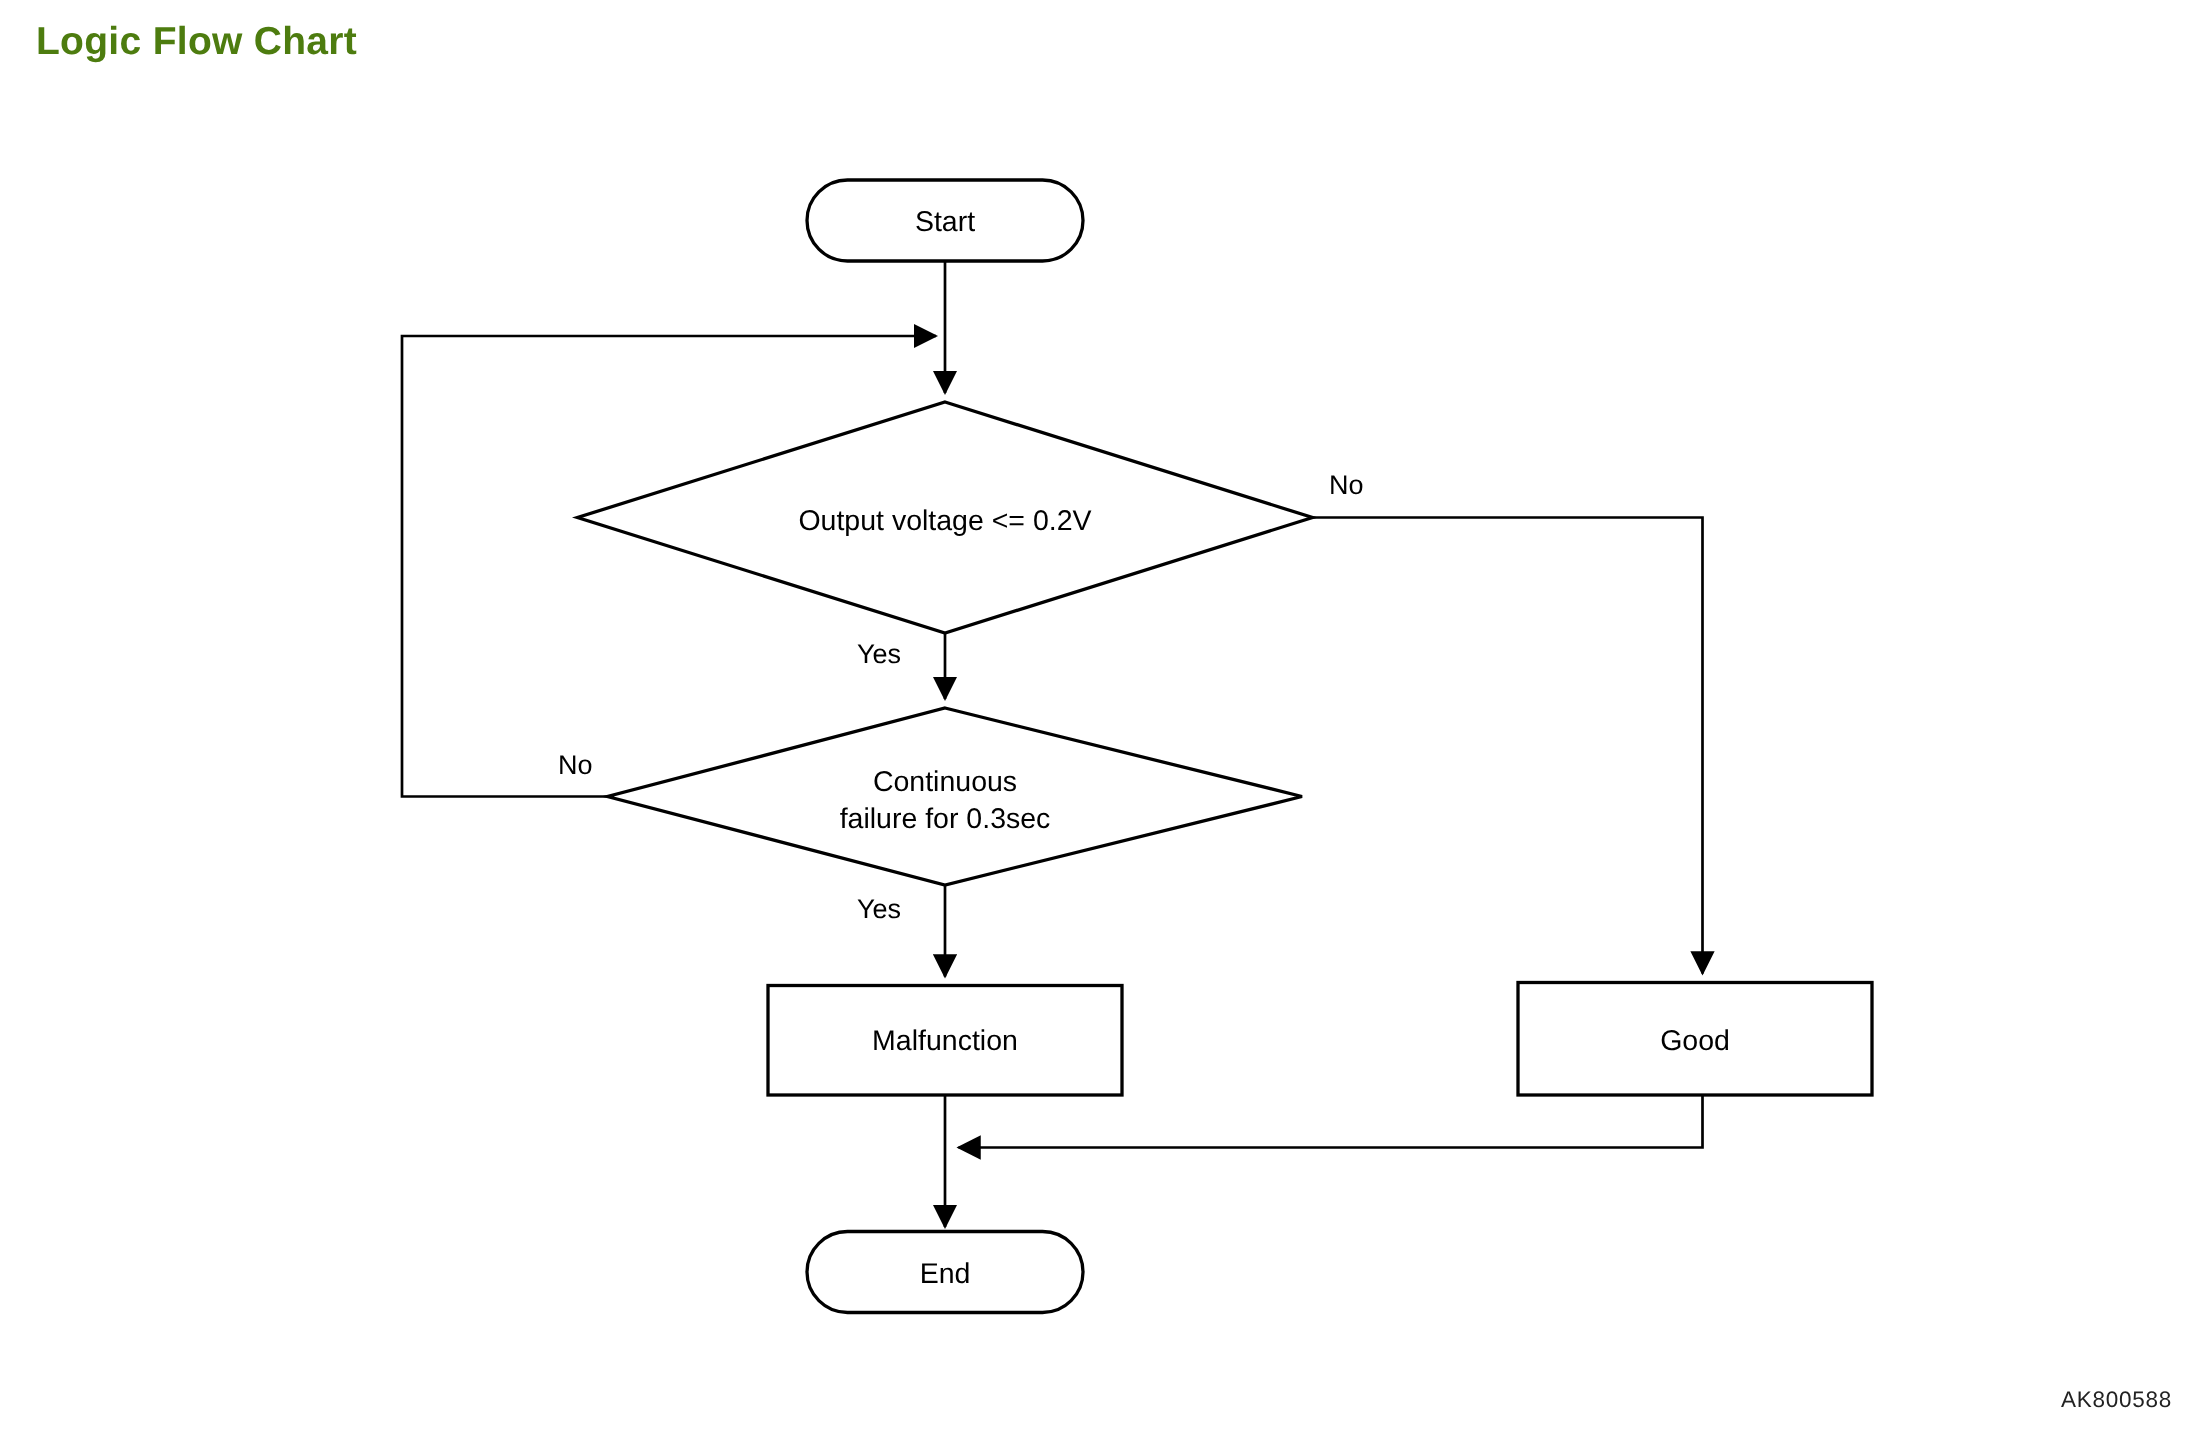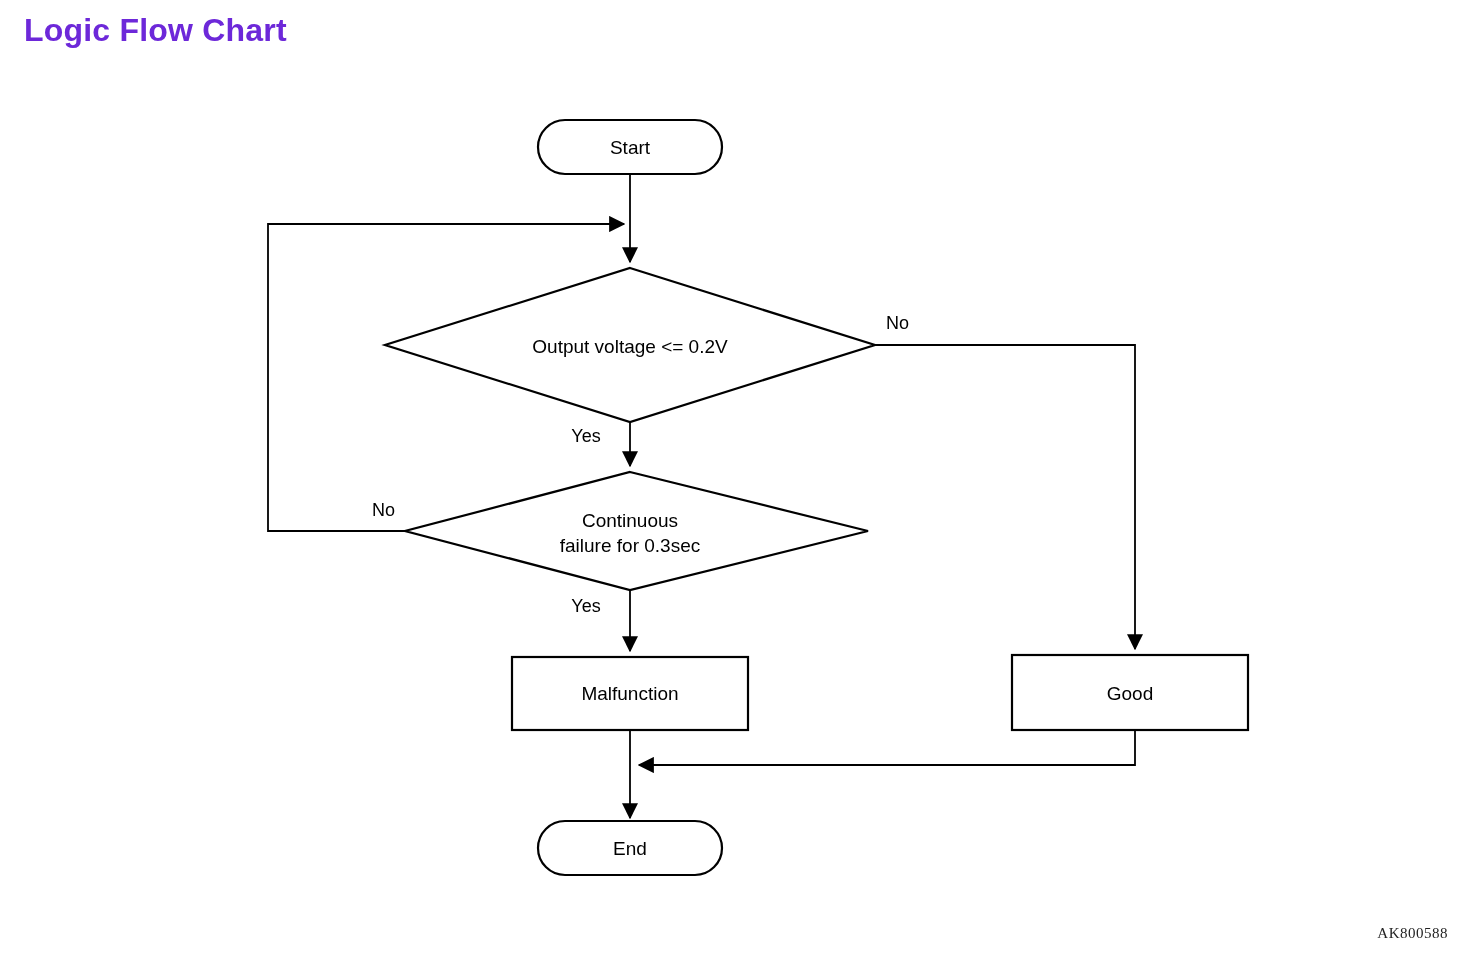--- a/index.html
+++ b/index.html
@@ -12,41 +12,41 @@
     height: 958px;
     position: relative;
     font-family: "Liberation Sans", sans-serif;
     color: #000000;
     overflow: hidden;
   }
   #page-title {
     position: absolute;
     left: 24px;
     top: 12px;
-    font-size: 32px;
+    font-size: 26px;
     font-weight: bold;
     letter-spacing: 0.2px;
-    color: #6d28d9;
+    color: #4d7c0f;
     white-space: nowrap;
   }
   #flow-canvas {
     position: absolute;
     left: 0;
     top: 0;
     width: 1472px;
     height: 958px;
   }
   #watermark {
     position: absolute;
     right: 24px;
     bottom: 16px;
     font-size: 15px;
     color: #222222;
     letter-spacing: 0.5px;
-    font-family: Liberation Serif, serif;
+    font-family: Liberation Sans, sans-serif;
   }
   svg text {
     font-family: "Liberation Sans", sans-serif;
     fill: #000000;
   }
   .node-label { font-size: 19px; }
   .edge-label { font-size: 18px; }
   .shape { fill: #ffffff; stroke: #000000; stroke-width: 2.2; }
   .conn { stroke: #000000; stroke-width: 1.8; fill: none; }
 </style>

